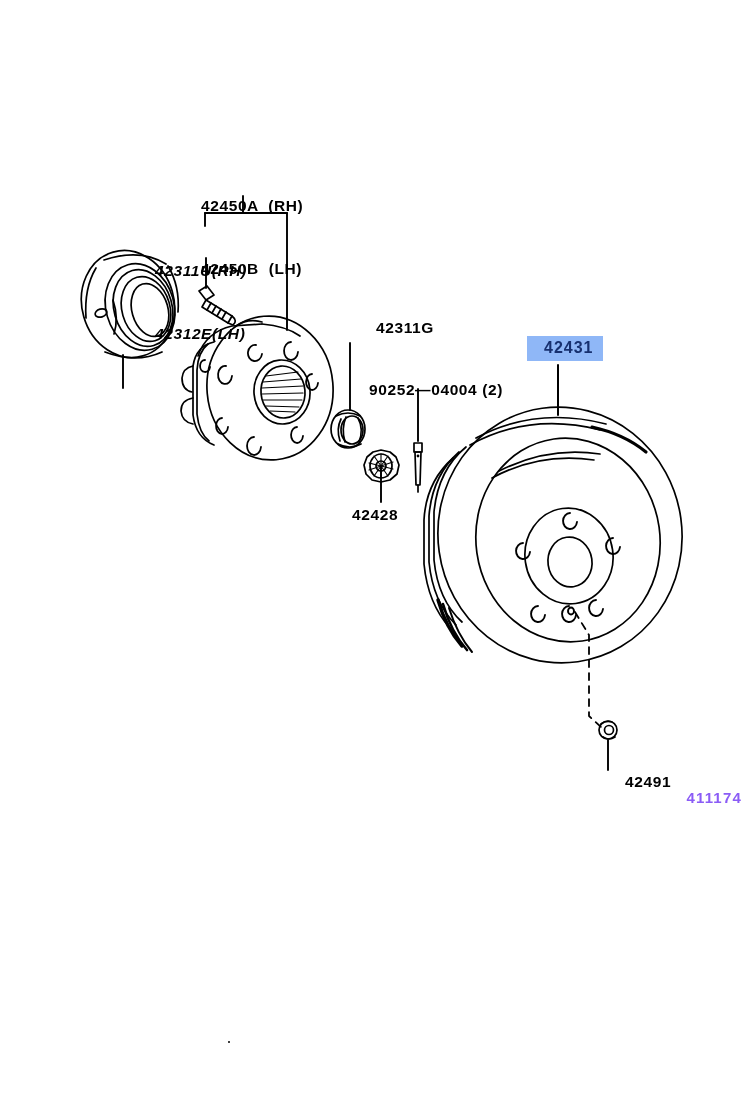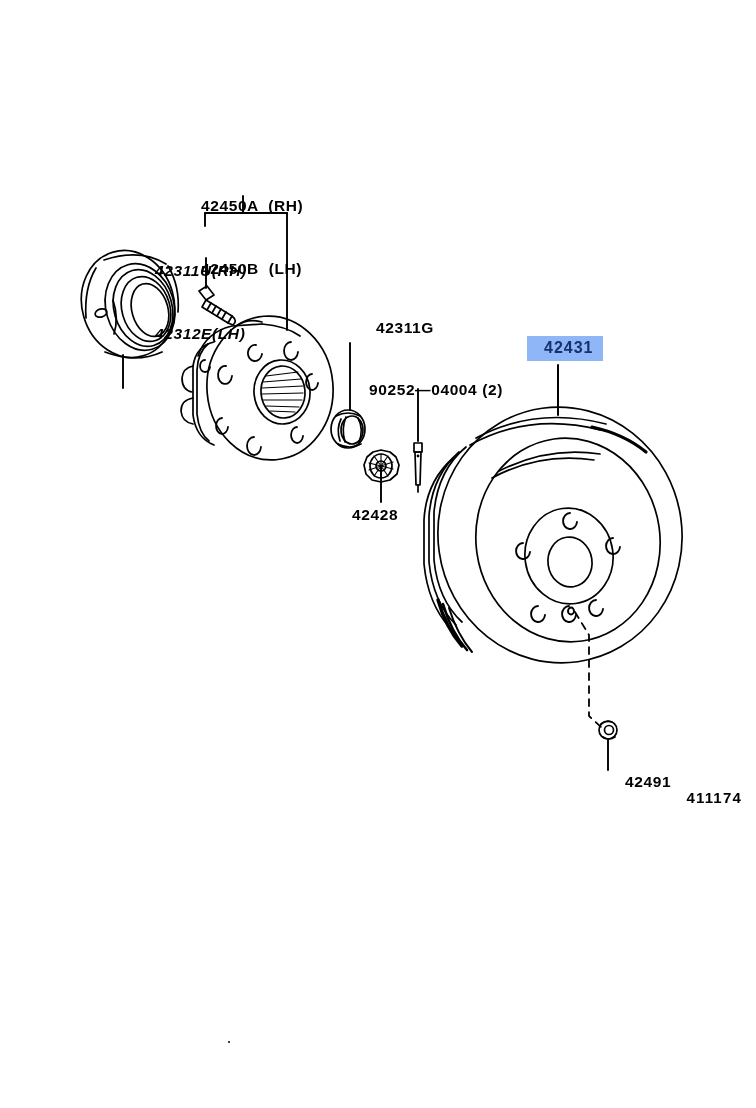--- a/index.html
+++ b/index.html
@@ -51,21 +51,21 @@
     line-height: 18px;
   }
   .footer-code {
     position: absolute;
     right: 14px;
     bottom: 10px;
     font-family: "Liberation Sans", sans-serif;
     font-weight: bold;
     font-size: 15px;
     letter-spacing: 1.2px;
-    color: #000000;
+    color: #8b5cf6;
     white-space: pre;
   }
   .tiny-dot {
     position: absolute;
     width: 2px; height: 2px;
     background: #000;
     border-radius: 50%;
   }
 </style>
 </head>

